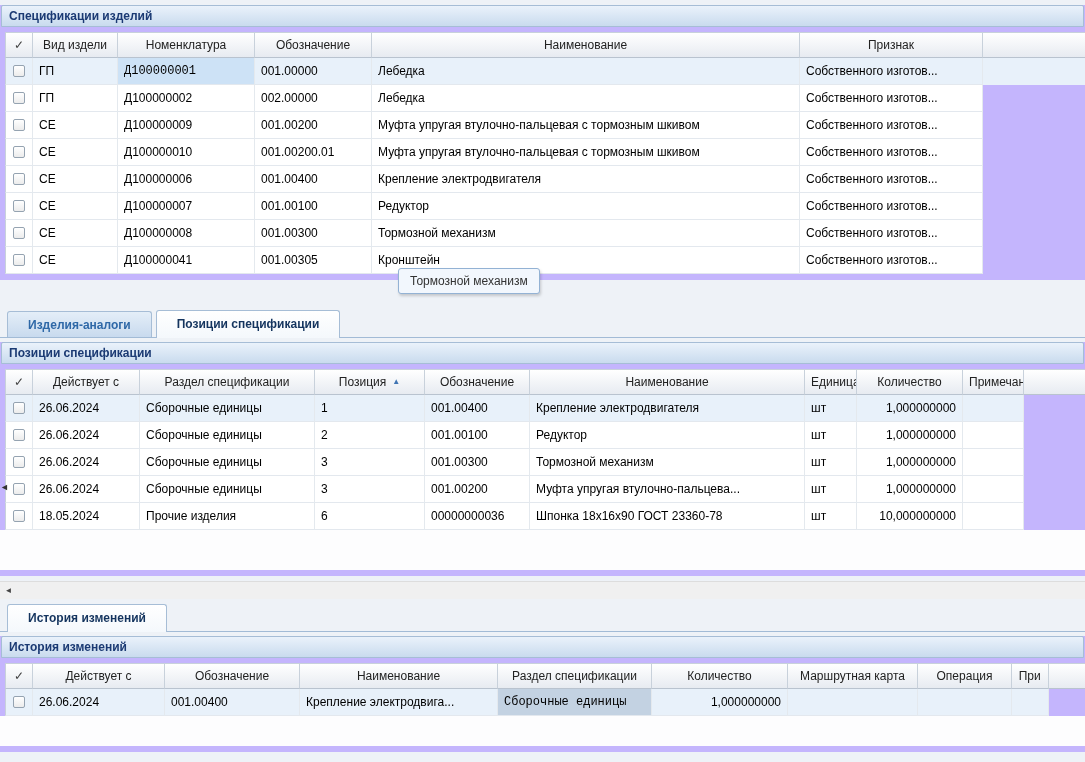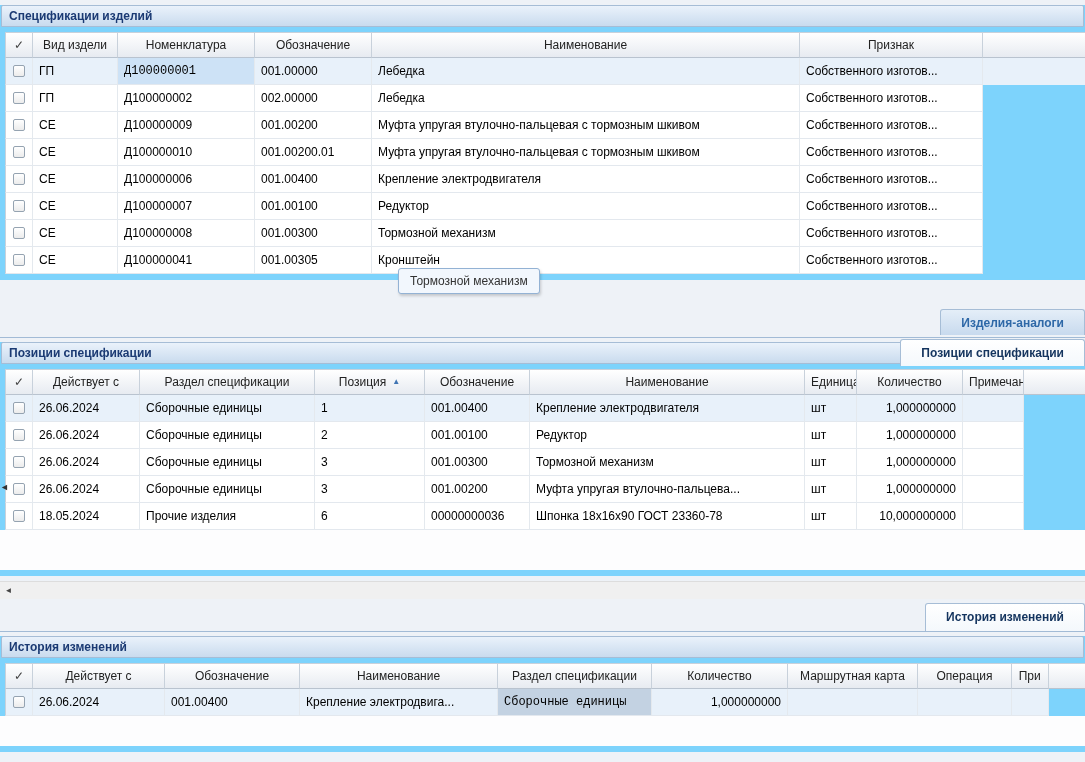--- a/index.html
+++ b/index.html
@@ -1,21 +1,21 @@
 <!DOCTYPE html>
 <html><head>
 <meta charset="utf-8">
 <style>
   * { margin:0; padding:0; box-sizing:border-box; }
   html,body { background:#e9eef4; }
   .page {
     position:relative; width:1085px; height:762px; overflow:hidden;
     background:#eef2f7; font-family:"Liberation Sans", sans-serif; font-size:12px; color:#000;
   }
-  section.panel { background:#7dd3fc; padding-bottom:6px; }
+  section.panel { background:#c4b5fd; padding-bottom:6px; }
   .panel-title {
     margin:0 1px; height:22px; line-height:21px;
     background:linear-gradient(#eaf2fb,#c9dbee);
     border:1px solid #a6bdd6; border-radius:2px 2px 0 0;
     color:#1b3a73; font-weight:bold; padding-left:7px; font-size:12px;
   }
   table.grid {
     margin:5px 0 0 5px; width:1080px; table-layout:fixed;
     border-collapse:separate; border-spacing:0; background:transparent;
   }
@@ -41,21 +41,20 @@
   .cbx {
     display:inline-block; width:12px; height:12px; margin-top:2px;
     border:1px solid #95a3b1; border-radius:2px; background:linear-gradient(#ffffff,#ececec);
   }
   .sort { color:#3f74b3; font-size:8px; margin-left:6px; vertical-align:2px; }
   .gap1 { height:29px; }
   .gap2 { height:4px; }
   .tabstrip {
     display:flex; align-items:flex-end; gap:4px; padding-left:7px; height:29px;
     border-bottom:1px solid #a2bbd6;
-    flex-direction:column;
   }
   .tab {
     position:relative; height:26px; line-height:26px; padding:0 20px;
     background:linear-gradient(#e4eef8,#c8daee);
     border:1px solid #a6bdd6; border-bottom:none; border-radius:3px 3px 0 0;
     color:#2e68a7; font-weight:bold; font-size:12px; white-space:nowrap; cursor:default;
   }
   .tab.active {
     height:28px; margin-bottom:-1px; z-index:2;
     background:linear-gradient(#ffffff,#f4f8fc); color:#14345e;

